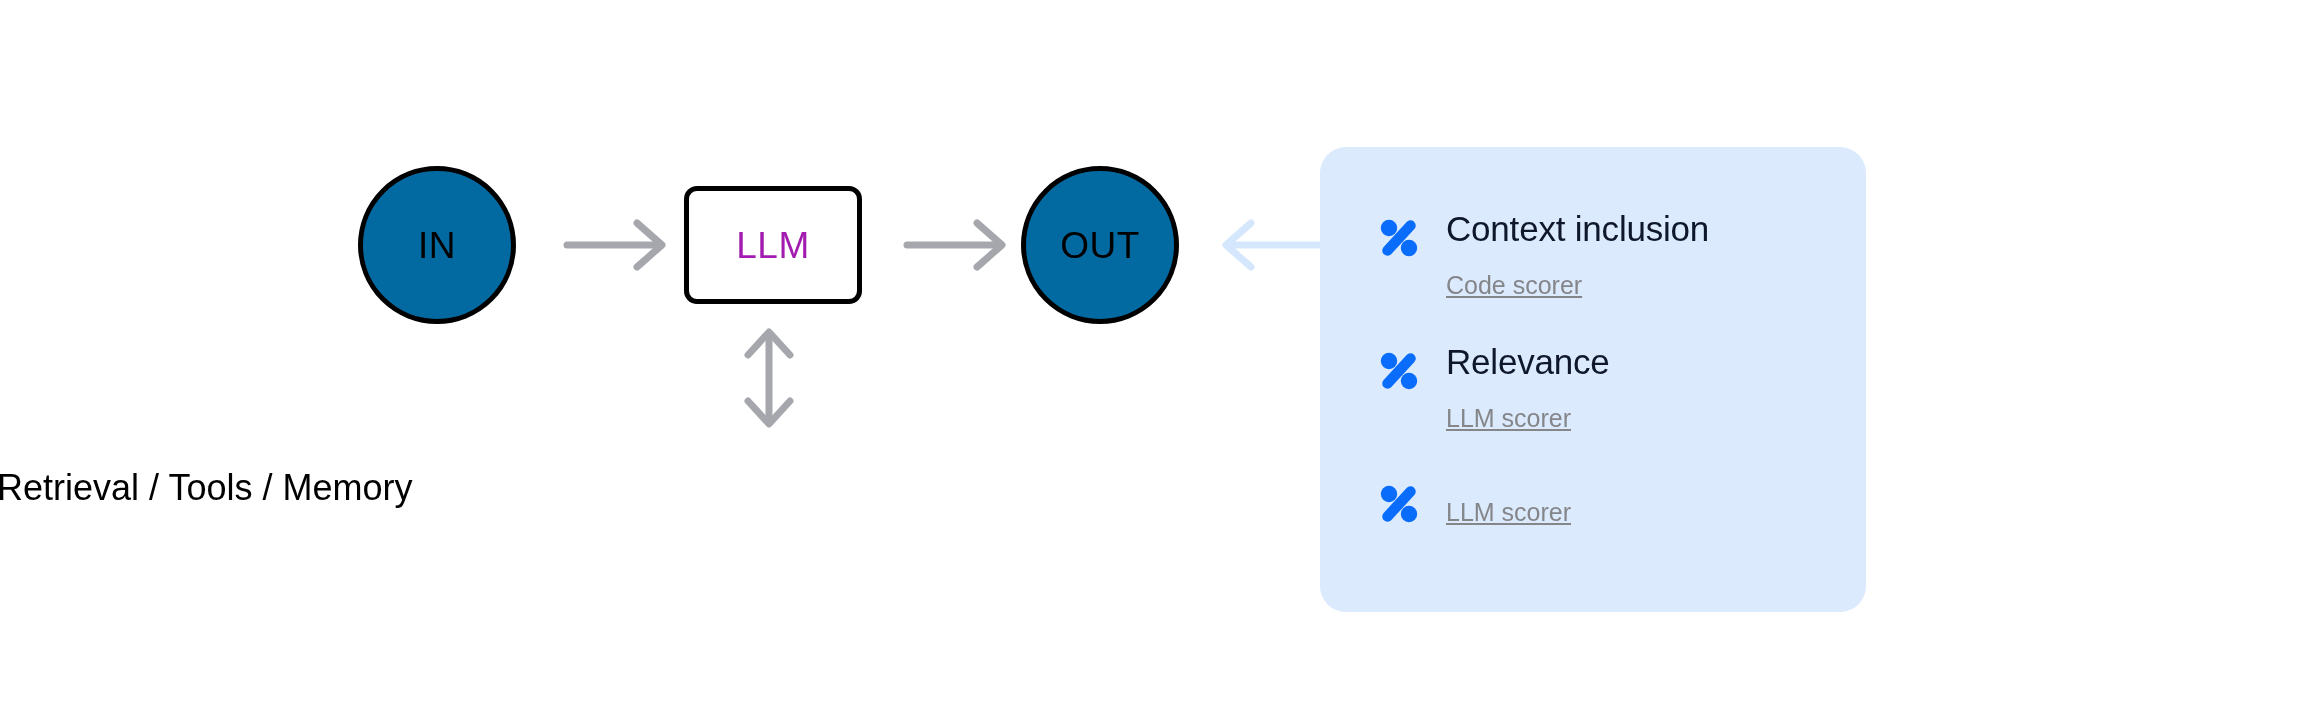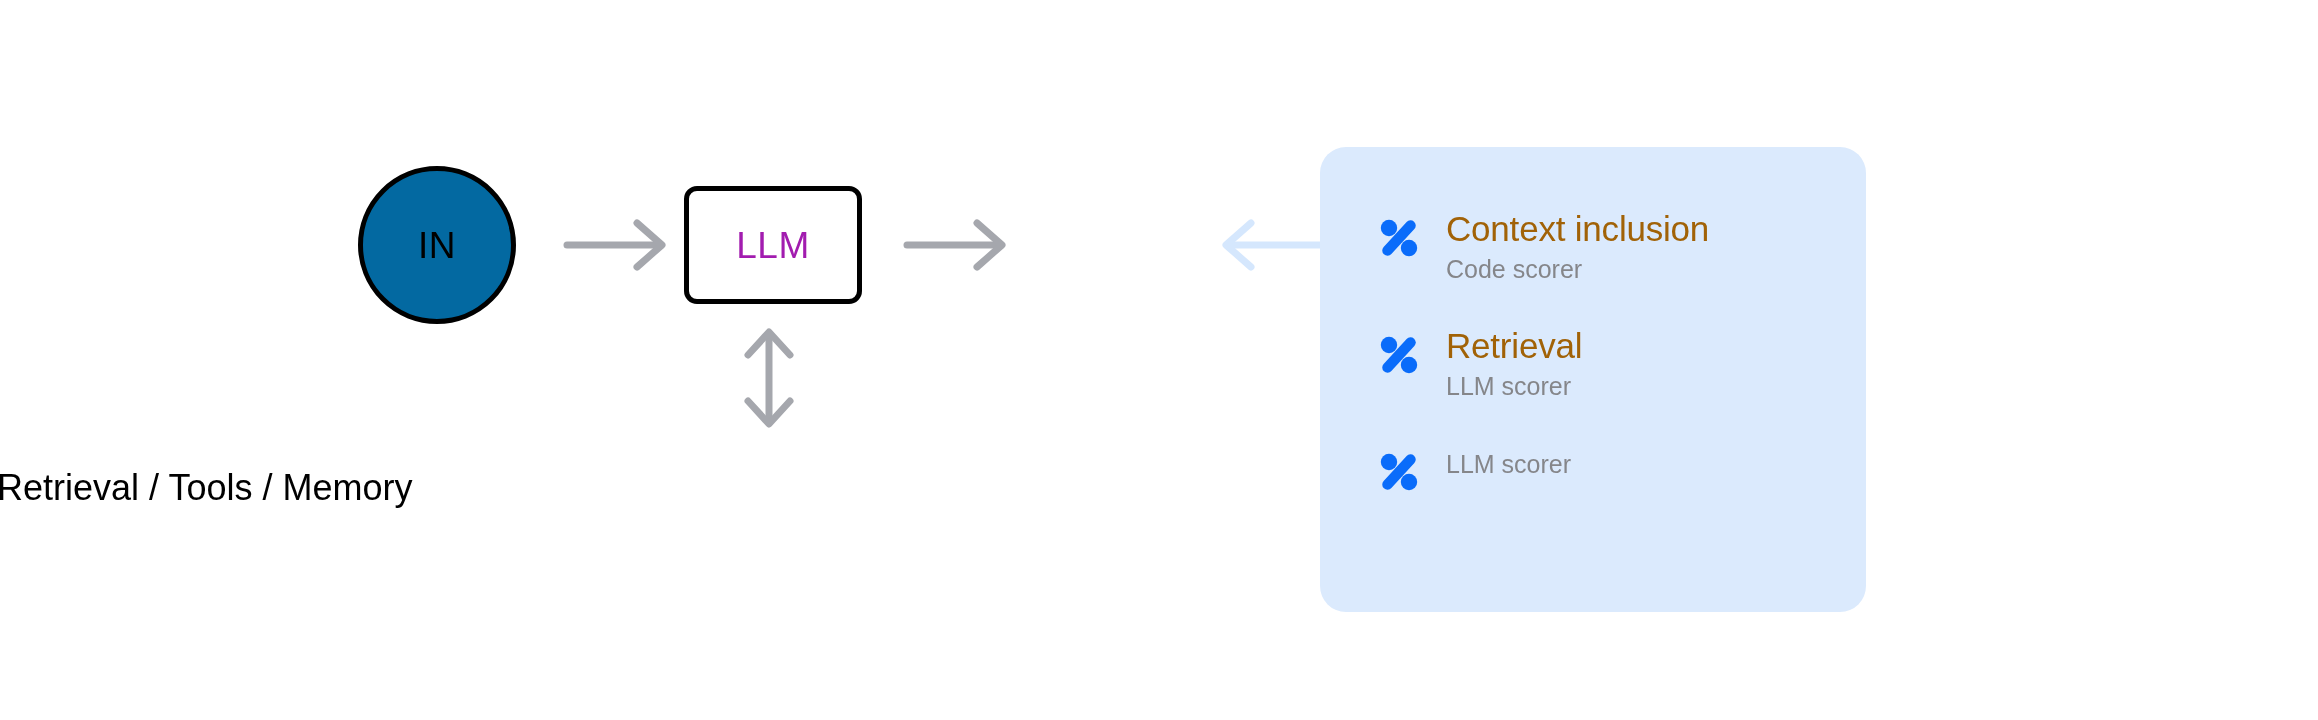--- a/index.html
+++ b/index.html
@@ -132,31 +132,32 @@
     height: 46px;
     margin-top: 6px;
     margin-right: 24px;
   }
   .scorer-icon svg { display: block; }
 
   .scorer-text { display: flex; flex-direction: column; }
   .scorer-title {
     font-size: 35px;
     font-weight: 400;
-    color: #a16207;
+    color: #0f172a;
     line-height: 1.12;
     letter-spacing: -0.2px;
   }
   .scorer-subtitle {
     font-size: 25px;
     font-weight: 400;
     color: #85868a;
     line-height: 1.2;
-    margin-top: 6px;
+    margin-top: 22px;
     letter-spacing: 0px;
+    text-decoration: underline;
   }
 </style>
 </head>
 <body>
 
 <div id="diagram-root">
 
   <div class="node-circle" id="node-in">
     <span class="node-label">IN</span>
   </div>
@@ -172,20 +173,23 @@
     <span class="node-label">LLM</span>
   </div>
 
   <svg class="arrow-svg" id="arrow-llm-to-out" width="110" height="60" viewBox="0 0 110 60">
     <g fill="none" stroke="#a5a7ad" stroke-width="7" stroke-linecap="round" stroke-linejoin="round">
       <line x1="2" y1="30" x2="96" y2="30"></line>
       <polyline points="72,8 97,30 72,52"></polyline>
     </g>
   </svg>
 
+  <div class="node-circle" id="node-out">
+    <span class="node-label">OUT</span>
+  </div>
 
   <svg class="arrow-svg" id="arrow-panel-to-out" width="102" height="60" viewBox="0 0 102 60">
     <g fill="none" stroke="#d5e7fd" stroke-width="7" stroke-linecap="round" stroke-linejoin="round">
       <line x1="100" y1="30" x2="5" y2="30"></line>
       <polyline points="29,8 4,30 29,52"></polyline>
     </g>
   </svg>
 
   <svg class="arrow-svg" id="arrow-llm-tools" width="58" height="100" viewBox="0 0 58 100">
     <g fill="none" stroke="#a5a7ad" stroke-width="7" stroke-linecap="round" stroke-linejoin="round">
@@ -221,21 +225,21 @@
       <span class="scorer-icon">
         <svg width="46" height="46" viewBox="0 0 46 46" aria-hidden="true">
           <g fill="none" stroke="#0a6cfa" stroke-linecap="round">
             <line x1="11.5" y1="35.5" x2="34.5" y2="10.5" stroke-width="10.5"></line>
           </g>
           <circle cx="13" cy="13" r="8.2" fill="#0a6cfa"></circle>
           <circle cx="33" cy="33" r="8.2" fill="#0a6cfa"></circle>
         </svg>
       </span>
       <span class="scorer-text">
-        <span class="scorer-title">Retrieval</span>
+        <span class="scorer-title">Relevance</span>
         <span class="scorer-subtitle">LLM scorer</span>
       </span>
     </div>
 
     <div class="scorer-item">
       <span class="scorer-icon">
         <svg width="46" height="46" viewBox="0 0 46 46" aria-hidden="true">
           <g fill="none" stroke="#0a6cfa" stroke-linecap="round">
             <line x1="11.5" y1="35.5" x2="34.5" y2="10.5" stroke-width="10.5"></line>
           </g>

